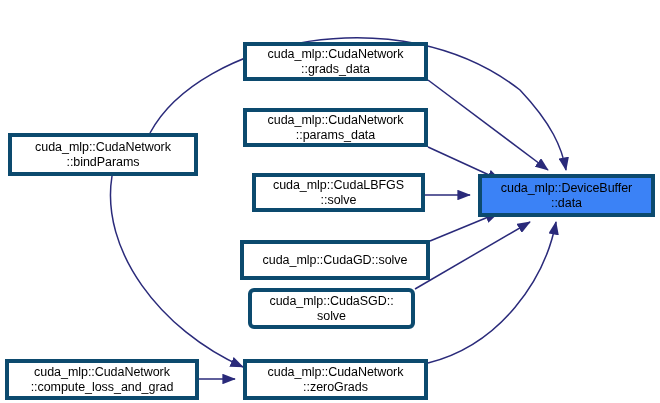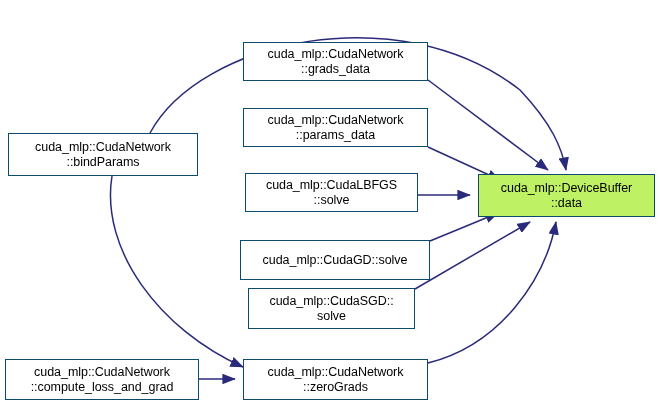--- a/index.html
+++ b/index.html
@@ -19,35 +19,35 @@
     position: absolute;
     left: 0;
     top: 0;
     width: 660px;
     height: 403px;
     pointer-events: none;
   }
   .graph-node {
     position: absolute;
     box-sizing: border-box;
-    border: 1px solid #0c4a6e;
+    border: 4px solid #0c4a6e;
     background: #ffffff;
     display: flex;
     align-items: center;
     justify-content: center;
     text-align: center;
     color: #000000;
     font-size: 12.5px;
     line-height: 15px;
     letter-spacing: -0.05px;
     white-space: pre-line;
     z-index: 2;
   }
   .graph-node.highlight {
-    background: #bef264;
+    background: #3b82f6;
   }
   .node-label {
     display: block;
     padding: 0 3px;
   }
 </style>
 </head>
 <body>
 
 <div id="graph-canvas">
@@ -71,24 +71,24 @@
       </g>
   </svg>
 
   <div id="nodes-group">
       <div class="graph-node" style="left: 8px; top: 133px; width: 190px; height: 43px;"><span class="node-label">cuda_mlp::CudaNetwork
 ::bindParams</span></div>
       <div class="graph-node" style="left: 243px; top: 42px; width: 185px; height: 39px;"><span class="node-label">cuda_mlp::CudaNetwork
 ::grads_data</span></div>
       <div class="graph-node" style="left: 243px; top: 108px; width: 185px; height: 39px;"><span class="node-label">cuda_mlp::CudaNetwork
 ::params_data</span></div>
-      <div class="graph-node" style="left: 245px; top: 173px; width: 173px; height: 39px;"><span class="node-label">cuda_mlp::CudaLBFGS
+      <div class="graph-node" style="left: 252px; top: 173px; width: 173px; height: 39px;"><span class="node-label">cuda_mlp::CudaLBFGS
 ::solve</span></div>
       <div class="graph-node" style="left: 240px; top: 240px; width: 190px; height: 40px;"><span class="node-label">cuda_mlp::CudaGD::solve</span></div>
-      <div class="graph-node" style="left: 248px; top: 288px; width: 167px; height: 41px;"><span class="node-label">cuda_mlp::CudaSGD::
+      <div class="graph-node" style="left: 248px; top: 288px; width: 167px; height: 41px; border-radius: 6px;"><span class="node-label">cuda_mlp::CudaSGD::
 solve</span></div>
       <div class="graph-node" style="left: 243px; top: 359px; width: 185px; height: 41px;"><span class="node-label">cuda_mlp::CudaNetwork
 ::zeroGrads</span></div>
       <div class="graph-node" style="left: 5px; top: 359px; width: 194px; height: 41px;"><span class="node-label">cuda_mlp::CudaNetwork
 ::compute_loss_and_grad</span></div>
       <div class="graph-node highlight" style="left: 478px; top: 174px; width: 177px; height: 43px;"><span class="node-label">cuda_mlp::DeviceBuffer
 ::data</span></div>
     </div>
 
 </div>

